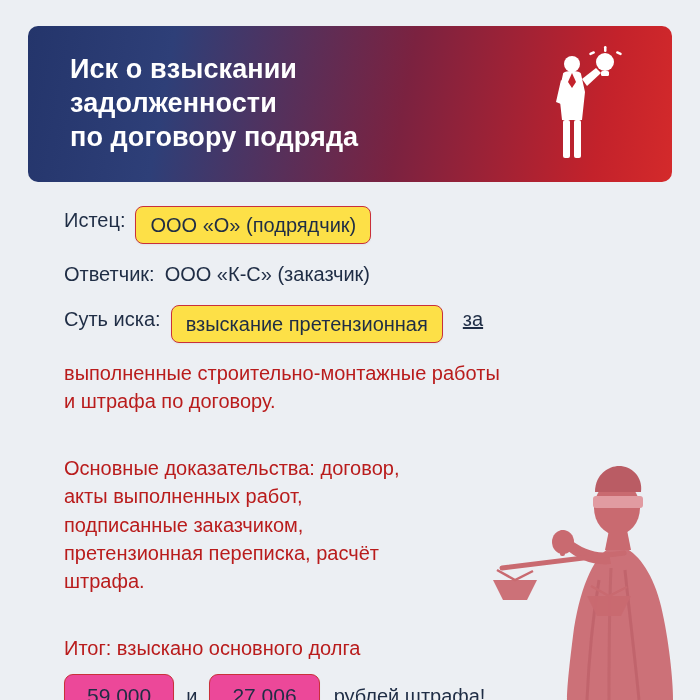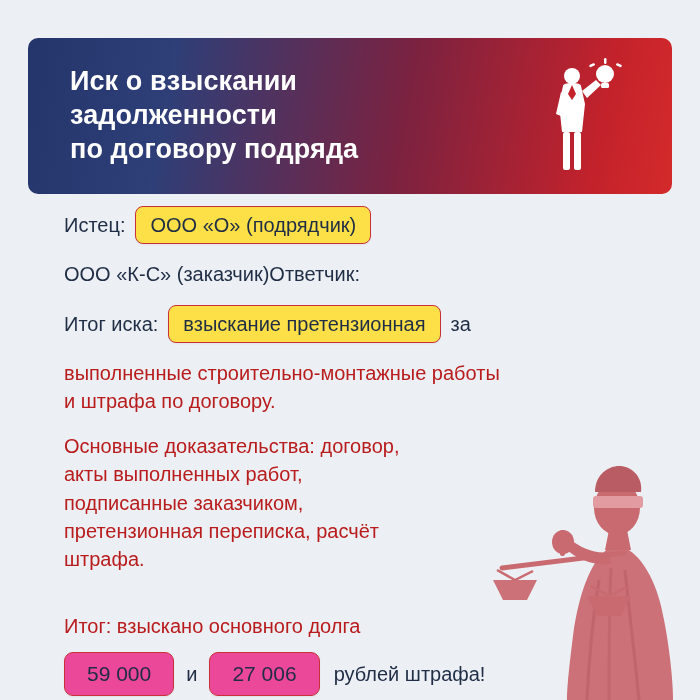--- a/index.html
+++ b/index.html
@@ -18,21 +18,21 @@
     width: 700px;
     height: 700px;
     background: #eceff3;
     overflow: hidden;
   }
 
   
   .banner {
     position: absolute;
     left: 28px;
-    top: 38px;
+    top: 26px;
     width: 644px;
     height: 156px;
     border-radius: 10px;
     background: linear-gradient(100deg, #24356b 0%, #2e3f78 22%, #7b2240 58%, #c3222b 88%, #d42a2b 100%);
     overflow: hidden;
   }
   .banner-title {
     position: absolute;
     left: 42px;
     top: 26px;
@@ -55,21 +55,21 @@
   
   .content {
     position: absolute;
     left: 64px;
     top: 206px;
     width: 600px;
     color: #22304a;
   }
   .row {
     display: flex;
-    align-items: center;
+    align-items: flex-start;
     flex-wrap: wrap;
     margin-bottom: 6px;
   }
   .lbl {
     font-size: 20px;
     color: #1f2d45;
     line-height: 1.45;
   }
   .chip {
     display: inline-block;
@@ -79,31 +79,31 @@
     padding: 6px 14px;
     font-size: 20px;
     color: #1f2d45;
     box-shadow: 0 1px 2px rgba(0,0,0,0.05);
     line-height: 1.2;
   }
   .chip.red {
     border-color: #c9303a;
     background: #fde047;
   }
-  .gap-l { margin-left: 10px; }
+  .gap-l { margin-left: 20px; text-decoration: underline; }
   .gap-r { margin-right: 10px; }
 
   .para {
     font-size: 20px;
     line-height: 1.42;
     color: #b91c1c;
     white-space: pre-line;
   }
   .block-1 { margin-top: 16px; }
-  .block-2 { margin-top: 16px; }
+  .block-2 { margin-top: 38px; }
   .block-3 { margin-top: 38px; }
 
   .totals {
     display: flex;
     align-items: center;
     margin-top: 12px;
   }
   .amount {
     display: inline-block;
     background: #ec4899;
@@ -208,26 +208,26 @@
   </div>
 
   <div class="content">
 
     <div class="row">
       <span class="lbl gap-r">Истец:</span>
       <span class="chip red">ООО «О» (подрядчик)</span>
     </div>
 
     <div class="row block-1">
+      <span class="lbl gap-r">Ответчик:</span>
       <span class="lbl">ООО «К-С» (заказчик)</span>
-      <span class="lbl gap-r">Ответчик:</span>
     </div>
 
     <div class="row block-1">
-      <span class="lbl gap-r">Итог иска:</span>
+      <span class="lbl gap-r">Суть иска:</span>
       <span class="chip red">взыскание претензионная</span>
       <span class="lbl gap-l">за</span>
     </div>
 
     <div class="para block-1">выполненные строительно-монтажные работы
 и штрафа по договору.</div>
 
     <div class="para block-2">Основные доказательства: договор,
 акты выполненных работ,
 подписанные заказчиком,

